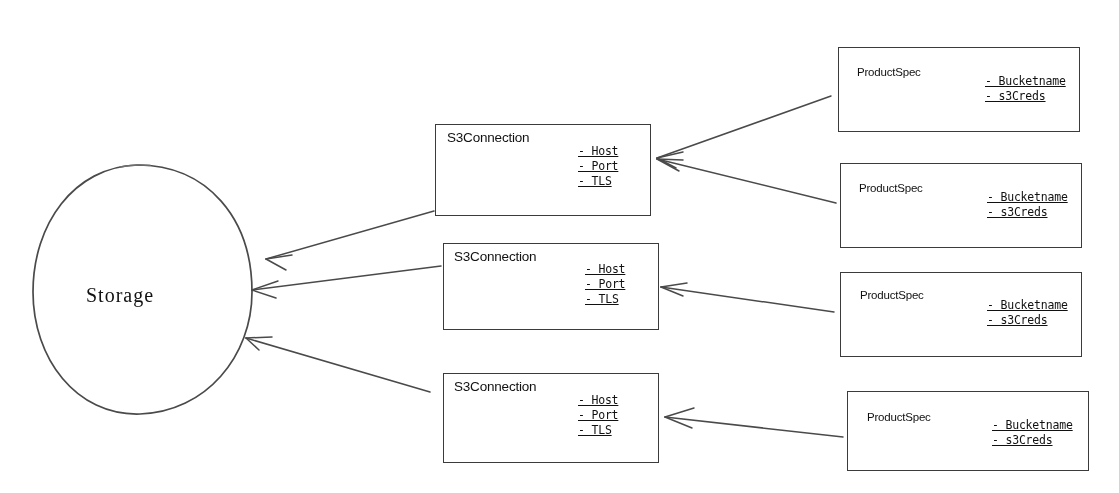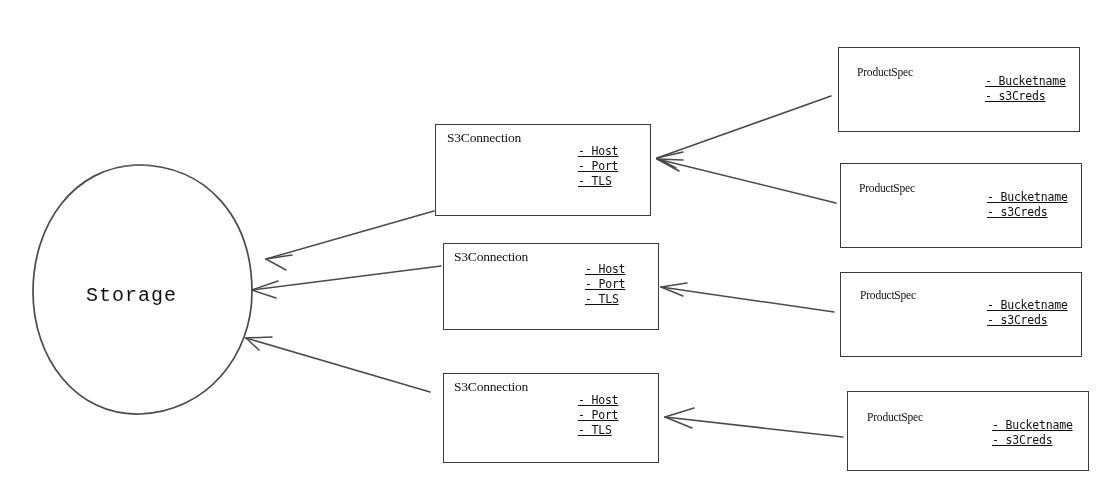--- a/index.html
+++ b/index.html
@@ -27,39 +27,39 @@
     height: 493px;
   }
   .node-box {
     position: absolute;
     box-sizing: border-box;
     border: 1.6px solid #3b3b3b;
     background: #ffffff;
   }
   .node-title {
     position: absolute;
-    font-family: Liberation Serif, serif;
+    font-family: Liberation Sans, sans-serif;
     font-size: 13.5px;
     color: #111111;
     white-space: nowrap;
     letter-spacing: -0.2px;
   }
   .node-attrs {
     position: absolute;
     font-family: "DejaVu Sans Mono", monospace;
     font-size: 11.5px;
     color: #111111;
     line-height: 15px;
     white-space: nowrap;
     letter-spacing: -0.2px;
   }
   .attr-row { display: block; text-decoration: underline; }
   .circle-label {
     position: absolute;
-    font-family: Liberation Mono, monospace;
+    font-family: Liberation Serif, serif;
     font-size: 20px;
     color: #111111;
     letter-spacing: 1px;
     white-space: nowrap;
   }
 </style>
 </head>
 <body>
 
 <div id="canvas">

